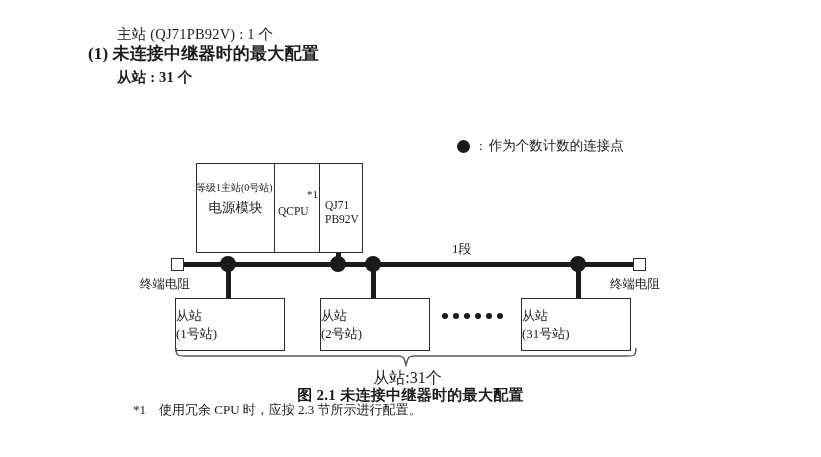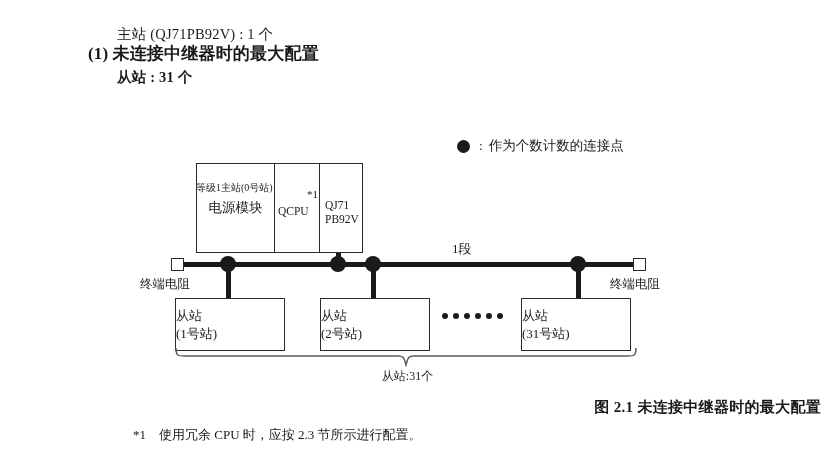--- a/index.html
+++ b/index.html
@@ -200,39 +200,39 @@
     top: 347px;
     width: 464px;
     height: 20px;
   }
   .total-label {
     position: absolute;
     left: 0;
     top: 368px;
     width: 821px;
     text-align: center;
-    font-size: 12px;
+    font-size: 16px;
   }
   .total-label span { margin-left: -6px; }
 
   
   .caption {
     position: absolute;
     left: 0;
-    top: 398px;
+    top: 386px;
     width: 821px;
-    text-align: right;
+    text-align: center;
     font-size: 15px;
     font-weight: bold;
     letter-spacing: 0.3px;
   }
   .footnote {
     position: absolute;
     left: 133px;
-    top: 426px;
+    top: 401px;
     font-size: 13px;
     white-space: nowrap;
   }
   .footnote .fn-mark { margin-right: 13px; }
 </style>
 </head>
 <body>
 
 <div class="page">
 

